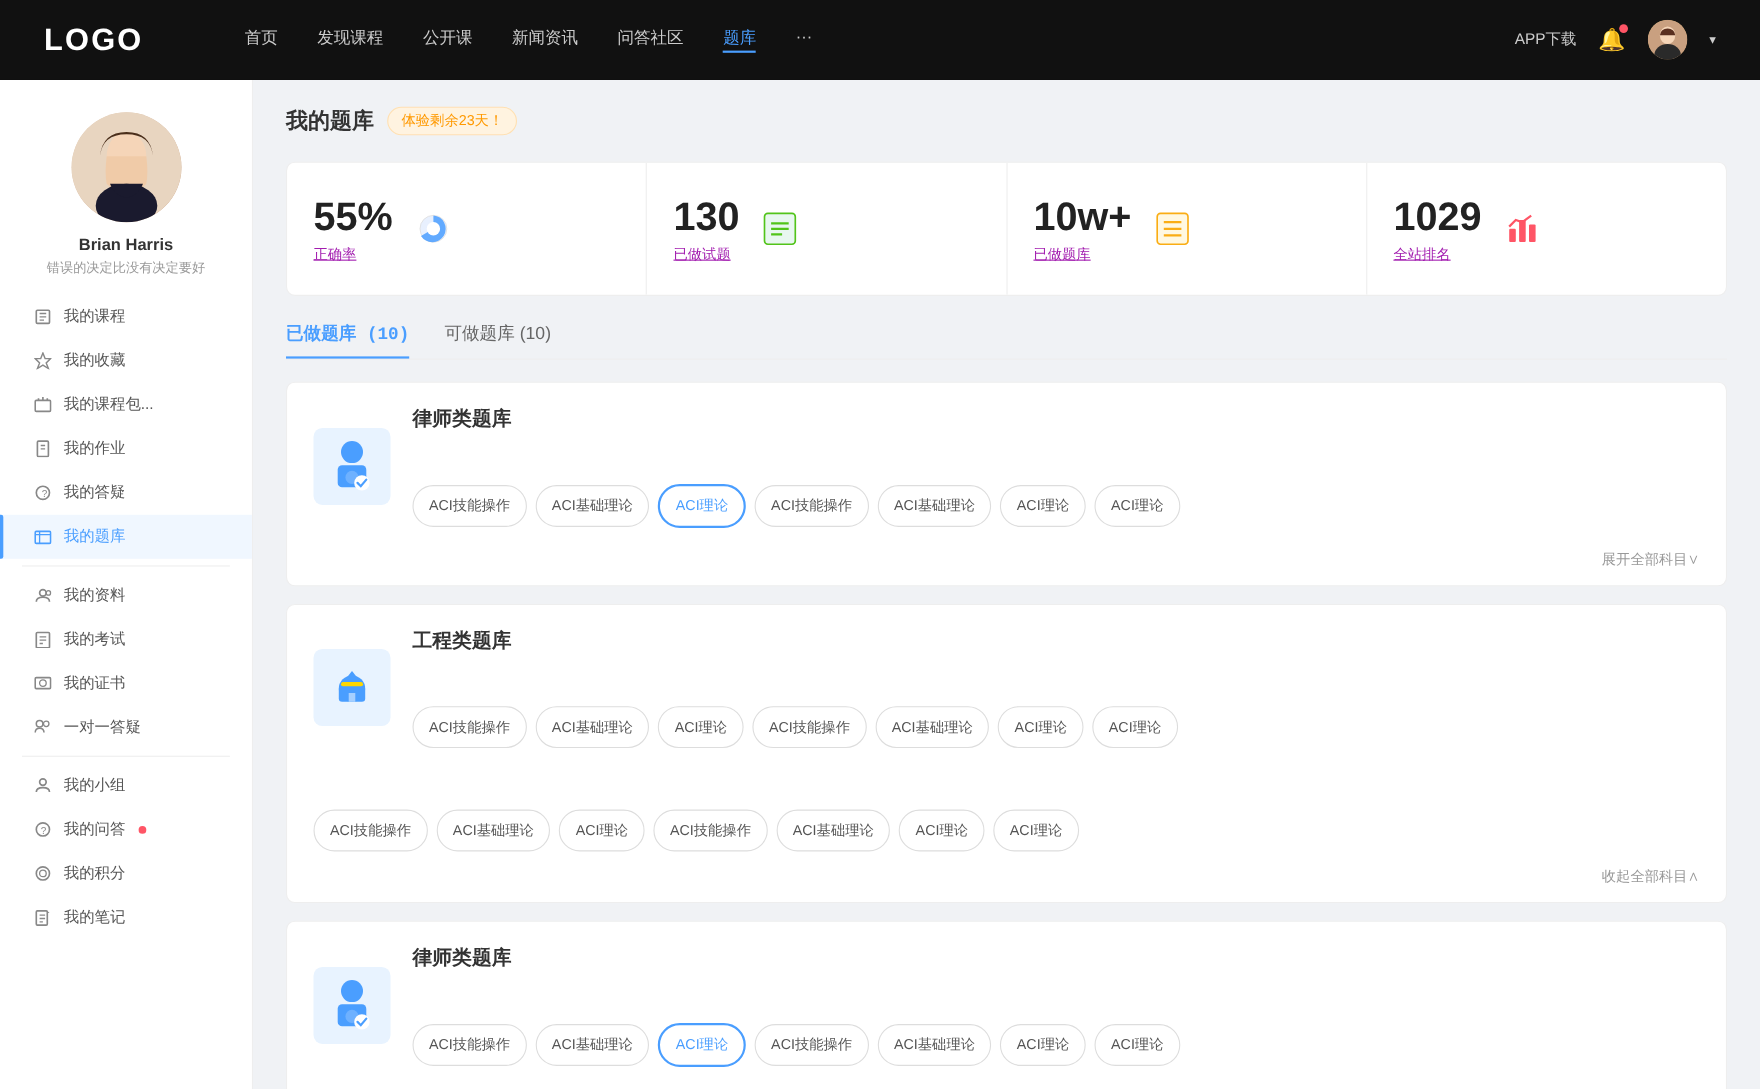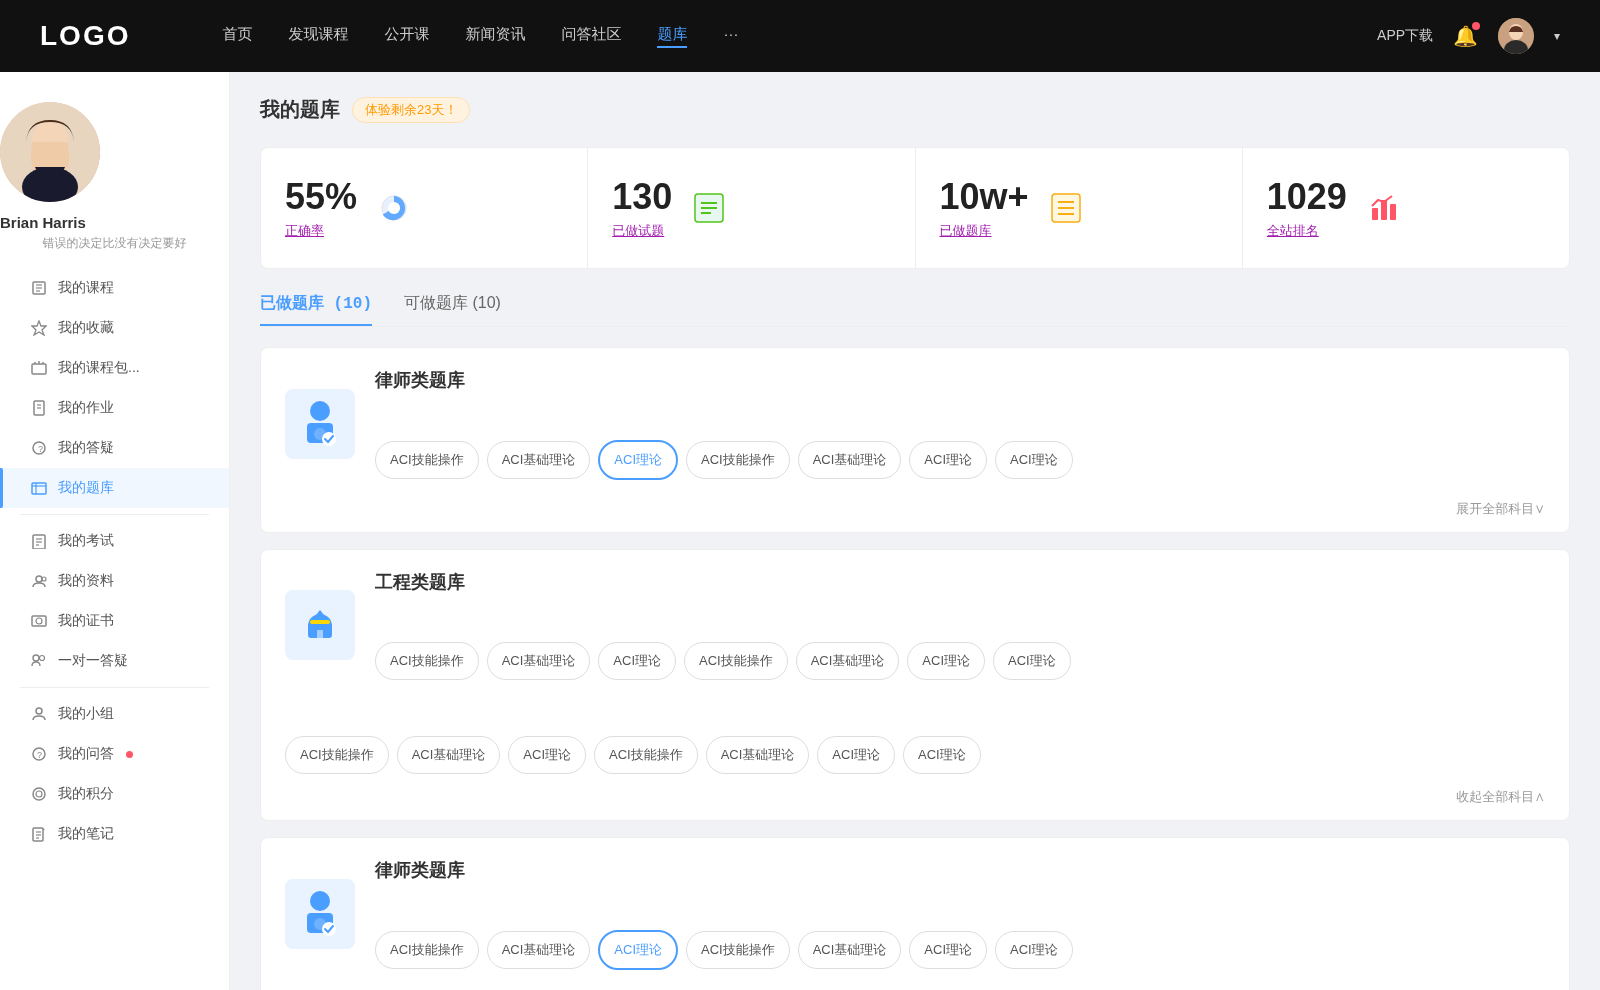--- a/index.html
+++ b/index.html
@@ -17,21 +17,21 @@
     .bell-dot { position: absolute; top: -2px; right: -2px; width: 8px; height: 8px; background: #f56; border-radius: 50%; }
     .avatar-wrap { width: 36px; height: 36px; border-radius: 50%; overflow: hidden; background: #999; cursor: pointer; }
     .avatar-img { width: 100%; height: 100%; object-fit: cover; background: linear-gradient(135deg, #c9a96e, #a0784d); display: flex; align-items: center; justify-content: center; color: white; font-size: 14px; }
     .chevron { color: #ccc; font-size: 12px; cursor: pointer; }
 
     
     .main-layout { display: flex; margin-top: 72px; min-height: 918px; }
 
     
     .sidebar { width: 230px; background: #fff; padding: 30px 0 20px; flex-shrink: 0; border-right: 1px solid #eee; }
-    .sidebar-avatar { display: flex; flex-direction: column; margin-bottom: 16px; }
+    .sidebar-avatar { display: flex; flex-direction: column; align-items: center; margin-bottom: 16px; }
     .avatar-circle { width: 100px; height: 100px; border-radius: 50%; background: linear-gradient(135deg, #e8d5c0, #c9a080); overflow: hidden; display: flex; align-items: center; justify-content: center; margin-bottom: 12px; position: relative; }
     .avatar-circle svg { width: 100%; height: 100%; }
     .user-name { font-size: 15px; font-weight: 600; color: #333; margin-bottom: 4px; }
     .user-motto { font-size: 12px; color: #999; text-align: center; padding: 0 20px; }
 
     .sidebar-nav { margin-top: 16px; }
     .sidebar-item { display: flex; align-items: center; gap: 10px; padding: 11px 30px; cursor: pointer; font-size: 14px; color: #555; position: relative; }
     .sidebar-item.active { color: #4a9eff; background: #f0f7ff; }
     .sidebar-item.active::before { content: ''; position: absolute; left: 0; top: 0; bottom: 0; width: 3px; background: #4a9eff; border-radius: 0 2px 2px 0; }
     .sidebar-item-icon { width: 18px; height: 18px; display: flex; align-items: center; justify-content: center; flex-shrink: 0; }
@@ -197,38 +197,38 @@
               <line x1="5" y1="3" x2="5" y2="14" stroke="#4a9eff" stroke-width="1.2"></line>
             </svg>
         </span>
         <span>我的题库</span>
       </div>
       <div class="sidebar-divider"></div>
 
       <div class="sidebar-item">
         <span class="sidebar-item-icon">
           <svg width="16" height="16" viewBox="0 0 16 16">
+              <circle cx="8" cy="6" r="3" fill="none" stroke="#888" stroke-width="1.5"></circle>
+              <path d="M2 14 Q2 10 8 10 Q14 10 14 14" fill="none" stroke="#888" stroke-width="1.5"></path>
+              <circle cx="13" cy="6" r="2" fill="none" stroke="#888" stroke-width="1.2"></circle>
+            </svg>
+        </span>
+        <span>我的资料</span>
+      </div>
+
+      <div class="sidebar-item">
+        <span class="sidebar-item-icon">
+          <svg width="16" height="16" viewBox="0 0 16 16">
               <rect x="2" y="2" width="12" height="14" rx="1" fill="none" stroke="#888" stroke-width="1.5"></rect>
               <line x1="5" y1="6" x2="11" y2="6" stroke="#888" stroke-width="1.2"></line>
               <line x1="5" y1="9" x2="11" y2="9" stroke="#888" stroke-width="1.2"></line>
               <line x1="5" y1="12" x2="8" y2="12" stroke="#888" stroke-width="1.2"></line>
             </svg>
         </span>
         <span>我的考试</span>
-      </div>
-
-      <div class="sidebar-item">
-        <span class="sidebar-item-icon">
-          <svg width="16" height="16" viewBox="0 0 16 16">
-              <circle cx="8" cy="6" r="3" fill="none" stroke="#888" stroke-width="1.5"></circle>
-              <path d="M2 14 Q2 10 8 10 Q14 10 14 14" fill="none" stroke="#888" stroke-width="1.5"></path>
-              <circle cx="13" cy="6" r="2" fill="none" stroke="#888" stroke-width="1.2"></circle>
-            </svg>
-        </span>
-        <span>我的资料</span>
       </div>
 
       <div class="sidebar-item">
         <span class="sidebar-item-icon">
           <svg width="16" height="16" viewBox="0 0 16 16">
               <rect x="1" y="3" width="14" height="10" rx="1" fill="none" stroke="#888" stroke-width="1.5"></rect>
               <circle cx="8" cy="8" r="3" fill="none" stroke="#888" stroke-width="1.2"></circle>
             </svg>
         </span>
         <span>我的证书</span>

